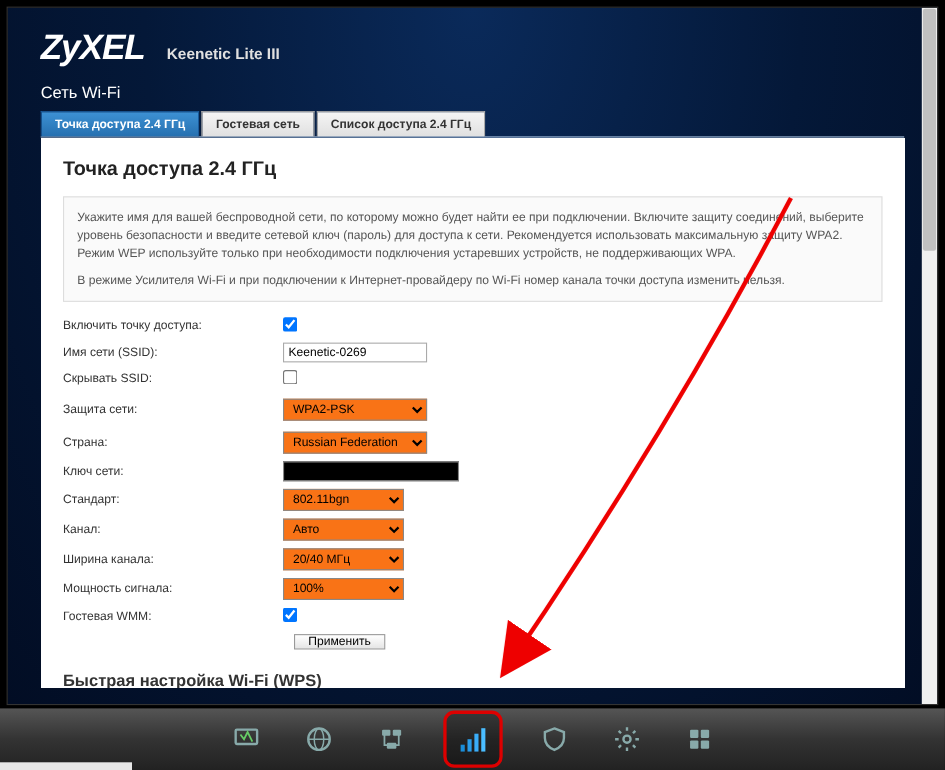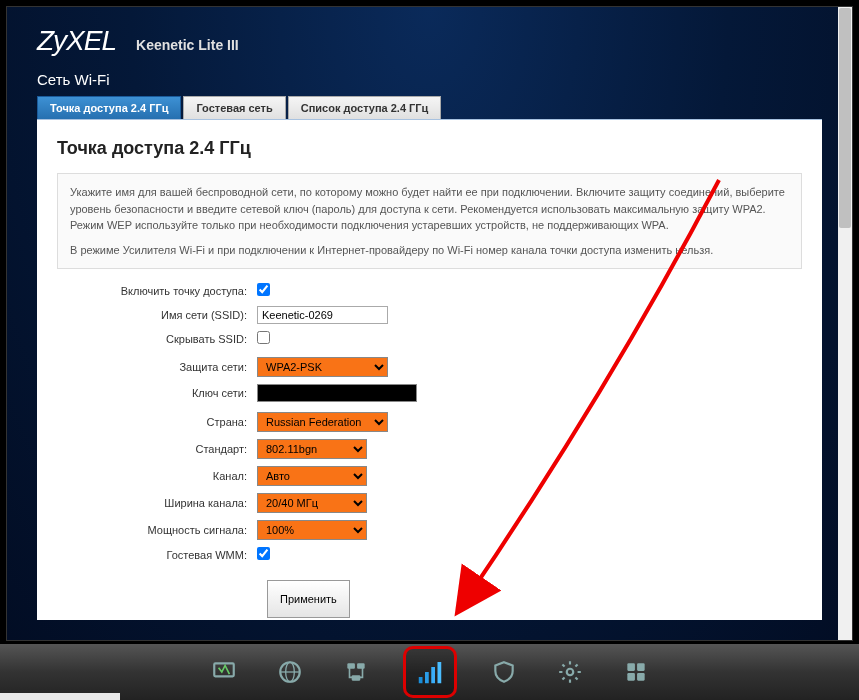--- a/index.html
+++ b/index.html
@@ -1,38 +1,38 @@
 <!DOCTYPE html>
 <html><head>
 <meta charset="utf-8">
 <style>
 *{box-sizing:border-box;margin:0;padding:0}
 html,body{width:859px;height:700px;overflow:hidden;font-family:Arial,Helvetica,sans-serif;font-size:12px;background:#000}
 .outer{width:100%;height:100%;background:#000;position:relative;padding:6px}
 .browser-frame{width:100%;height:635px;background:radial-gradient(ellipse at top,#0a2a5a 0%,#041838 50%,#020d24 100%);position:relative;overflow:hidden;border:1px solid #333}
 .header{padding:18px 30px 0 30px;color:#fff}
 .logo{display:flex;align-items:baseline;gap:20px}
-.logo-text{font-weight:normal;font-size:28px;font-style:italic;color:#fff;letter-spacing:-1px}
+.logo-text{font-weight:bold;font-size:32px;font-style:italic;color:#fff;letter-spacing:-1px}
 .device-name{font-weight:bold;font-size:14px;color:#e0e0e0}
 .page-title{font-size:15px;font-weight:normal;margin:14px 0 8px 0;color:#fff}
 .tabs{display:flex;gap:0;border-bottom:1px solid #a8c2e0}
 .tab{padding:5px 12px;font-size:11px;background:linear-gradient(#f5f5f5,#e0e0e0);border:1px solid #aaa;border-bottom:none;cursor:pointer;color:#333;font-weight:bold;margin-right:2px}
 .tab.active{background:linear-gradient(#3d91d4,#2670b0);color:#fff;border-color:#1a5a9a}
 .content-panel{background:#fff;margin:0 30px 0 30px;padding:18px 20px;color:#333;height:500px;overflow:auto}
 .section-title{font-size:18px;font-weight:bold;margin-bottom:14px;color:#222}
 .info-box{border:1px solid #ddd;background:#fafafa;padding:10px 12px;font-size:11px;line-height:1.5;color:#555;margin-bottom:8px}
 .form{margin-top:14px}
 .form-row{display:flex;align-items:center;margin-bottom:7px}
-.form-label{width:200px;text-align:right;padding-right:10px;font-size:11px;color:#333}
+.form-label{width:200px;padding-right:10px;font-size:11px;color:#333}
 .form-input{width:131px}
 .form-input input[type=text]{width:100%;padding:2px 4px;border:1px solid #aaa;font-size:11px}
 .form-input select{width:100%;padding:2px 4px;border:1px solid #888;font-size:11px;background:#f97316}
 .form-input input[type=checkbox]{margin:0}
 .pwd{background:#000;color:#000;height:18px;width:160px;border:1px solid #888}
-.btn-apply{margin-left:210px;padding:12px 12px;font-size:11px;border:1px solid #999;background:linear-gradient(#fff,#e5e5e5);cursor:pointer;margin-top:10px}
+.btn-apply{margin-left:210px;padding:0 12px;font-size:11px;border:1px solid #999;background:linear-gradient(#fff,#e5e5e5);cursor:pointer;margin-top:0}
 .sub-section-title{font-size:15px;font-weight:bold;margin:20px 0 10px 0}
 .scrollbar{position:absolute;right:0;top:0;width:14px;height:100%;background:#f0f0f0}
 .scroll-thumb{position:absolute;right:1px;top:1px;width:12px;height:220px;background:#c0c0c0;border-radius:2px}
 .taskbar{position:absolute;bottom:0;left:0;width:100%;height:56px;background:linear-gradient(#555,#333 50%,#222);display:flex;align-items:center;justify-content:center;gap:28px}
 .task-icon{width:38px;height:38px;display:flex;align-items:center;justify-content:center;border-radius:4px;cursor:pointer;color:#aab;position:relative}
 .task-icon.highlighted{border:3px solid #d00;border-radius:10px;padding:4px;width:54px;height:52px;background:rgba(0,0,0,0.3)}
 .task-icon svg{width:26px;height:26px}
 .task-icon.highlighted svg{width:30px;height:30px}
 .arrow{position:absolute;top:170px;right:120px;pointer-events:none}
 .start-chunk{position:absolute;bottom:-1px;left:0;width:120px;height:8px;background:#e8e8e8}
@@ -75,29 +75,29 @@
           <div class="form-input"><input type="text" value="Keenetic-0269" style=""></div>
         </div>
         <div class="form-row">
           <div class="form-label">Скрывать SSID:</div>
           <div class="form-input"><input type="checkbox" style=""></div>
         </div>
         <div class="form-row" style="margin-top:10px">
           <div class="form-label">Защита сети:</div>
           <div class="form-input"><select><option>WPA2-PSK</option></select></div>
         </div>
+        <div class="form-row" style="margin-top:10px">
+          <div class="form-label">Страна:</div>
+          <div class="form-input"><select><option>Russian Federation</option></select></div>
+        </div>
         <div class="form-row">
           <div class="form-label">Ключ сети:</div>
           <div class="form-input">
               <div class="pwd"></div>
             </div>
-        </div>
-        <div class="form-row" style="margin-top:10px">
-          <div class="form-label">Страна:</div>
-          <div class="form-input"><select><option>Russian Federation</option></select></div>
         </div>
         <div class="form-row">
           <div class="form-label">Стандарт:</div>
           <div class="form-input" style="width:110px"><select><option>802.11bgn</option></select></div>
         </div>
         <div class="form-row">
           <div class="form-label">Канал:</div>
           <div class="form-input" style="width:110px"><select><option>Авто</option></select></div>
         </div>
         <div class="form-row">

